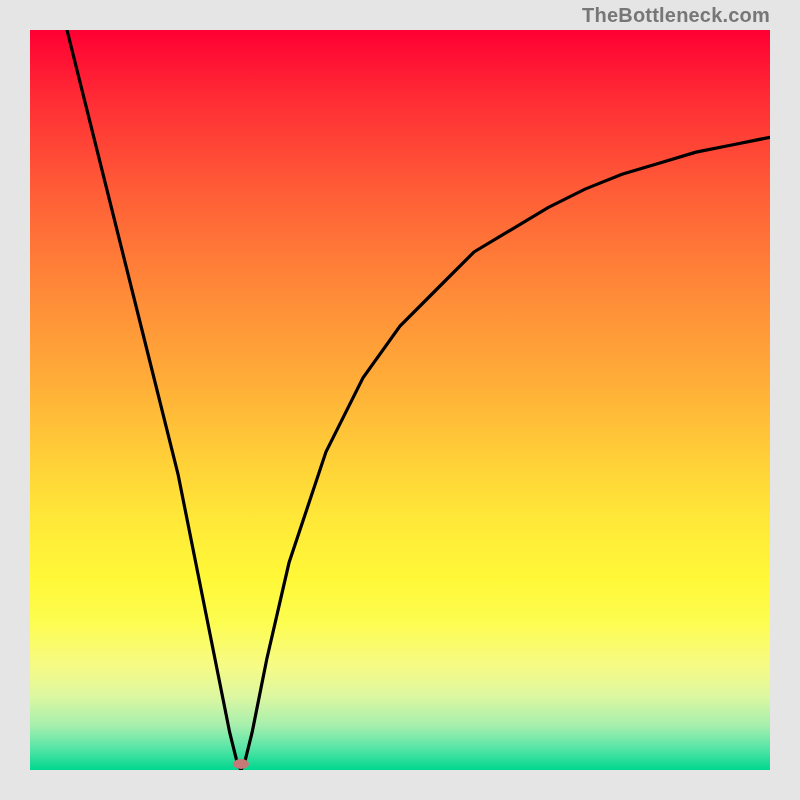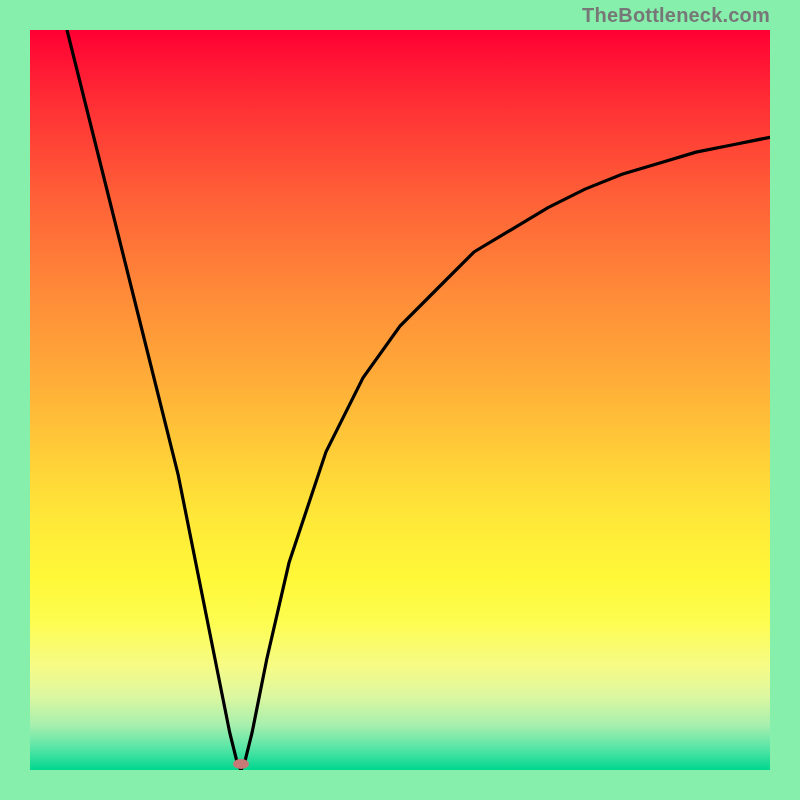--- a/index.html
+++ b/index.html
@@ -8,21 +8,21 @@
     width: 800px;
     height: 800px;
     overflow: hidden;
     background: #000;
     font-family: Arial, Helvetica, sans-serif;
   }
   .canvas {
     position: relative;
     width: 800px;
     height: 800px;
-    background: #86efac;
+    background: #e5e5e5;
   }
   .plot-area {
     position: absolute;
     left: 30px;
     top: 30px;
     width: 740px;
     height: 740px;
     background: linear-gradient(
       to bottom,
       #ff0033 0%,

